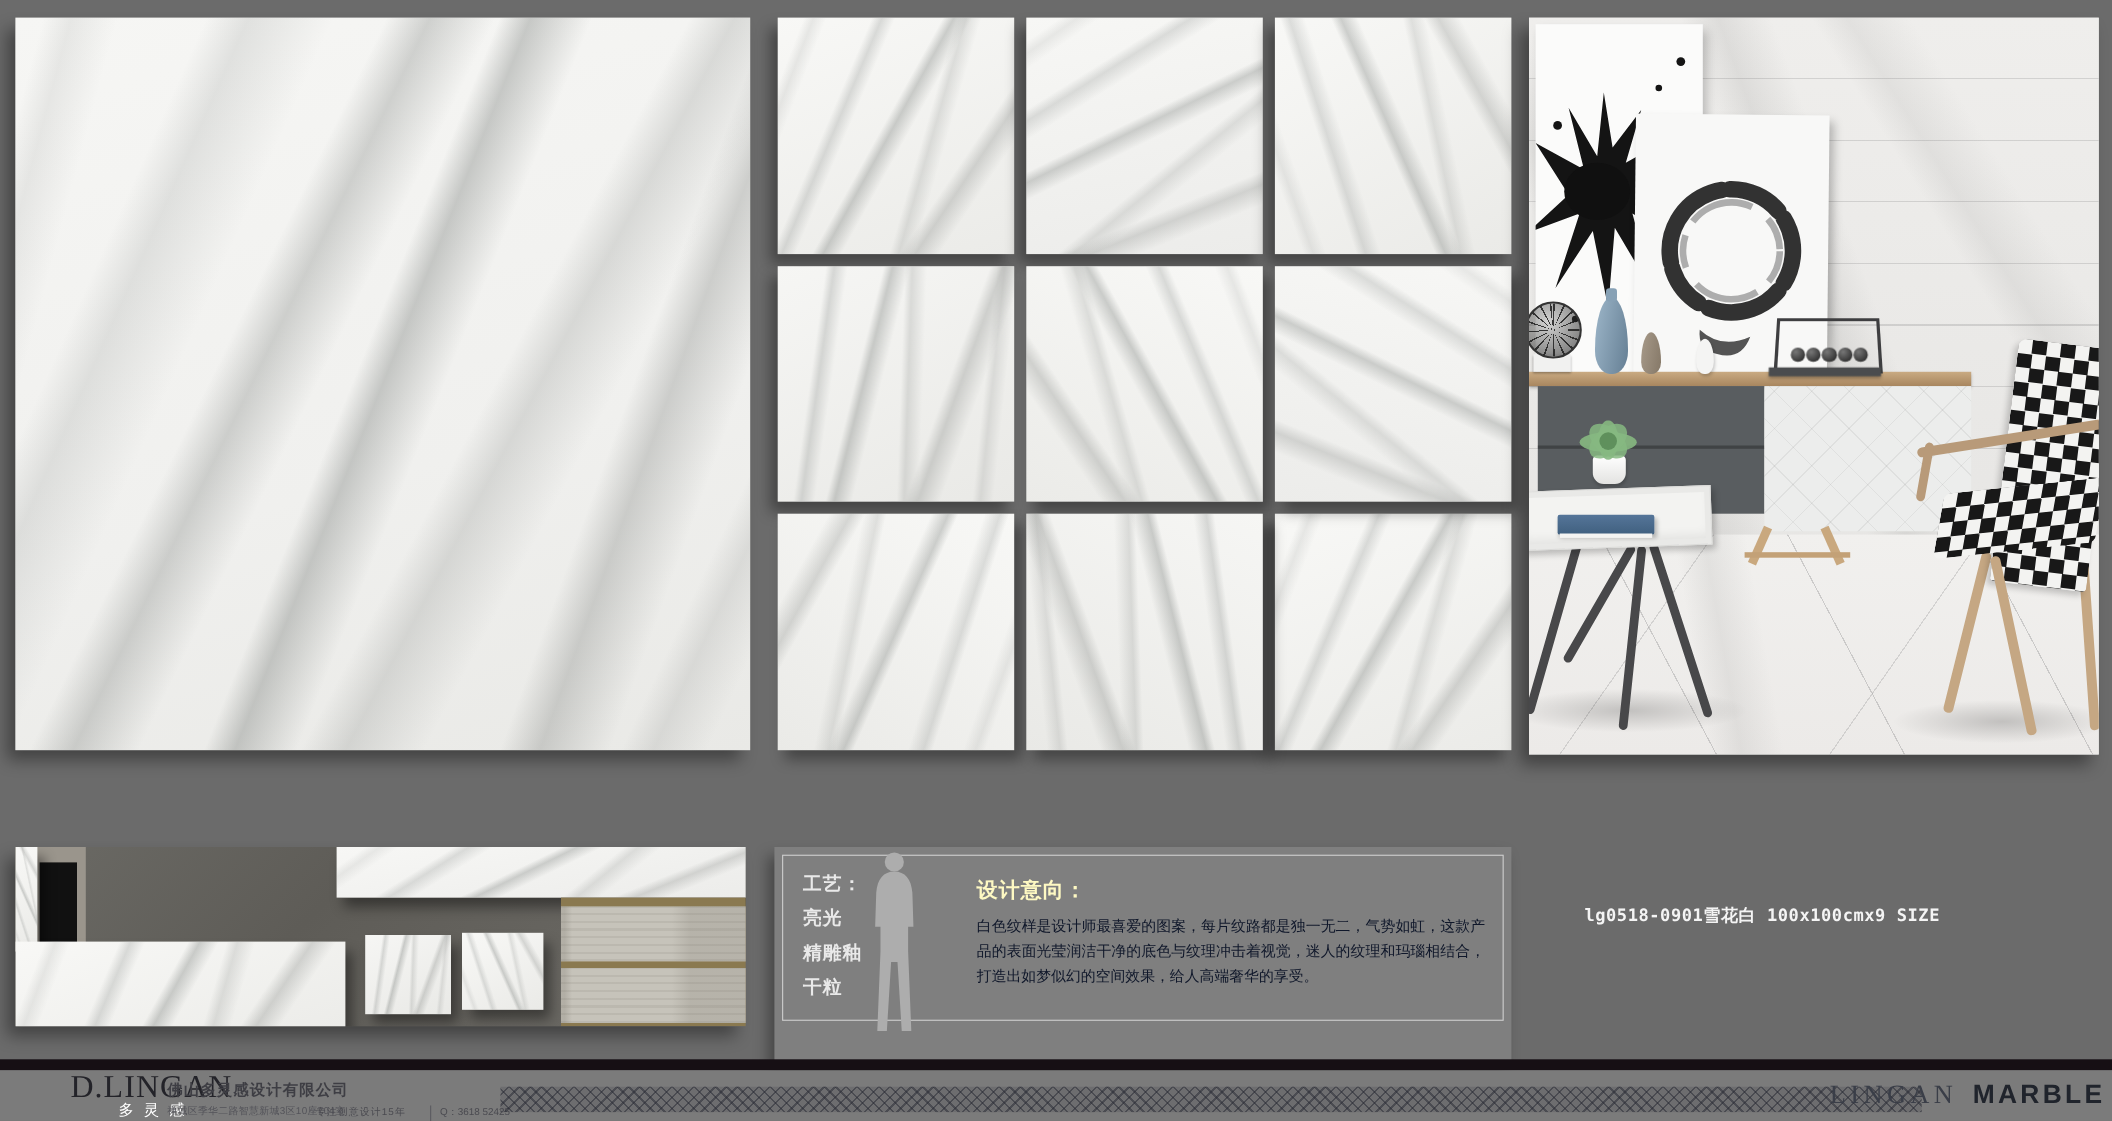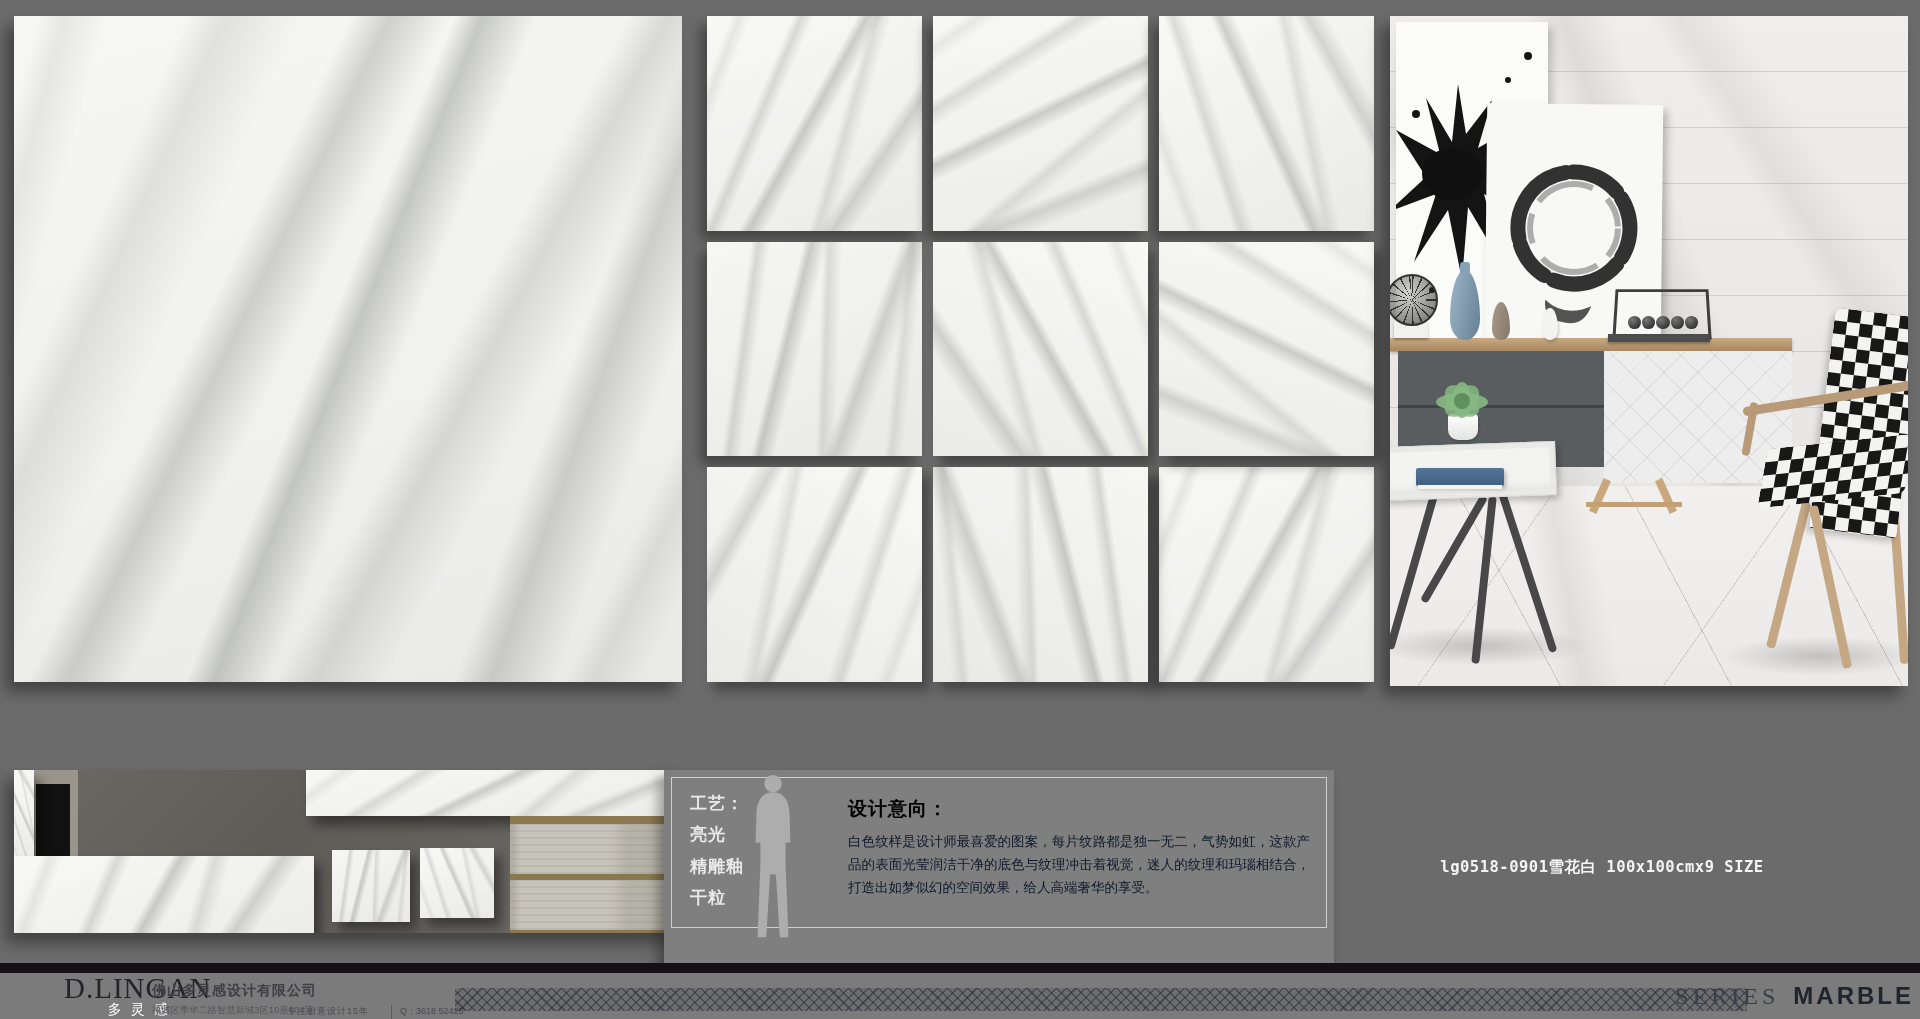--- a/index.html
+++ b/index.html
@@ -116,30 +116,30 @@
   .mont-plank{left:292px;top:0;width:372px;height:46px;}
   .mont-slab{left:0;top:86px;width:300px;height:90px;}
   .mont-sq1{left:318px;top:80px;width:78px;height:72px;}
   .mont-sq2{left:406px;top:78px;width:74px;height:70px;}
   .mont-wood{left:496px;top:46px;width:168px;height:117px;background:#8a7950;}
   .mont-wood .wplank{position:absolute;left:0;width:168px;height:50px;background:
     linear-gradient(90deg,rgba(120,115,105,.25) 0 2%,transparent 6% 60%,rgba(120,115,105,.2) 70% 100%),
     repeating-linear-gradient(0deg,rgba(110,105,95,.12) 0 2px,transparent 2px 7px),#c6c3ba;}
 
   
-  #panel-info{left:664px;top:770px;width:670px;height:200px;background:#7f7f7f;box-shadow:-6px 8px 12px rgba(0,0,0,.35);}
+  #panel-info{left:704px;top:770px;width:670px;height:200px;background:#7f7f7f;box-shadow:-6px 8px 12px rgba(0,0,0,.35);}
   .info-border{left:7px;top:7px;width:654px;height:149px;border:1px solid rgba(228,228,228,.8);}
   .proc{left:26px;top:18px;font-size:17px;font-weight:bold;color:#e9e9e9;line-height:1.85;letter-spacing:1px;}
-  .intent-title{left:184px;top:26px;font-size:19px;font-weight:bold;color:#000000;letter-spacing:1px;}
+  .intent-title{left:184px;top:26px;font-size:19px;font-weight:bold;color:#fef9c3;letter-spacing:1px;}
   .intent-body{left:184px;top:60px;width:462px;font-size:13.5px;color:#0f172a;line-height:1.72;text-align:justify;}
   .person{left:80px;top:3px;height:174px;}
 
   
   #product-label{left:1437px;top:822px;width:330px;text-align:center;color:#f4f4f4;
-    font-family:"DejaVu Sans Mono",monospace;font-size:15.5px;font-weight:bold;letter-spacing:.5px;margin-top:35px;}
+    font-family:"DejaVu Sans Mono",monospace;font-size:15.5px;font-weight:bold;letter-spacing:.5px;}
 
   
   #footer-blackbar{left:0;top:963px;width:1920px;height:10px;background:#160f14;}
   #footer{left:0;top:973px;width:1920px;height:46px;background:#7b7b7b;}
   .logo-block{left:64px;top:1px;text-align:center;color:#232329;}
   .logo-main{font-family:"Liberation Serif",serif;font-size:29px;letter-spacing:1px;line-height:1;}
   .logo-sub{font-size:14px;letter-spacing:9px;text-indent:9px;color:#ffffff;margin-top:-2px;}
   .company-block{left:152px;top:9px;color:#3e3e44;}
   .company-name{font-size:14px;font-weight:bold;letter-spacing:1px;}
   .company-address{font-size:9px;color:#54545a;margin-top:4px;letter-spacing:.3px;}
@@ -298,17 +298,17 @@
       <div>专注创意设计15年</div>
       <div>T：0757-8270 9660</div>
     </div>
     <div class="contact-right">
       <div>Q：3618 52425</div>
       <div>E：duolinggan98@126.com</div>
     </div>
   </div>
   <div class="abs band"></div>
   <div class="abs series-block">
-    <span class="series-serif">SERIES</span>
+    <span class="series-serif">LINGAN</span>
     <span class="series-bold">MARBLE</span>
   </div>
 
 </div>
 
 </body></html>

